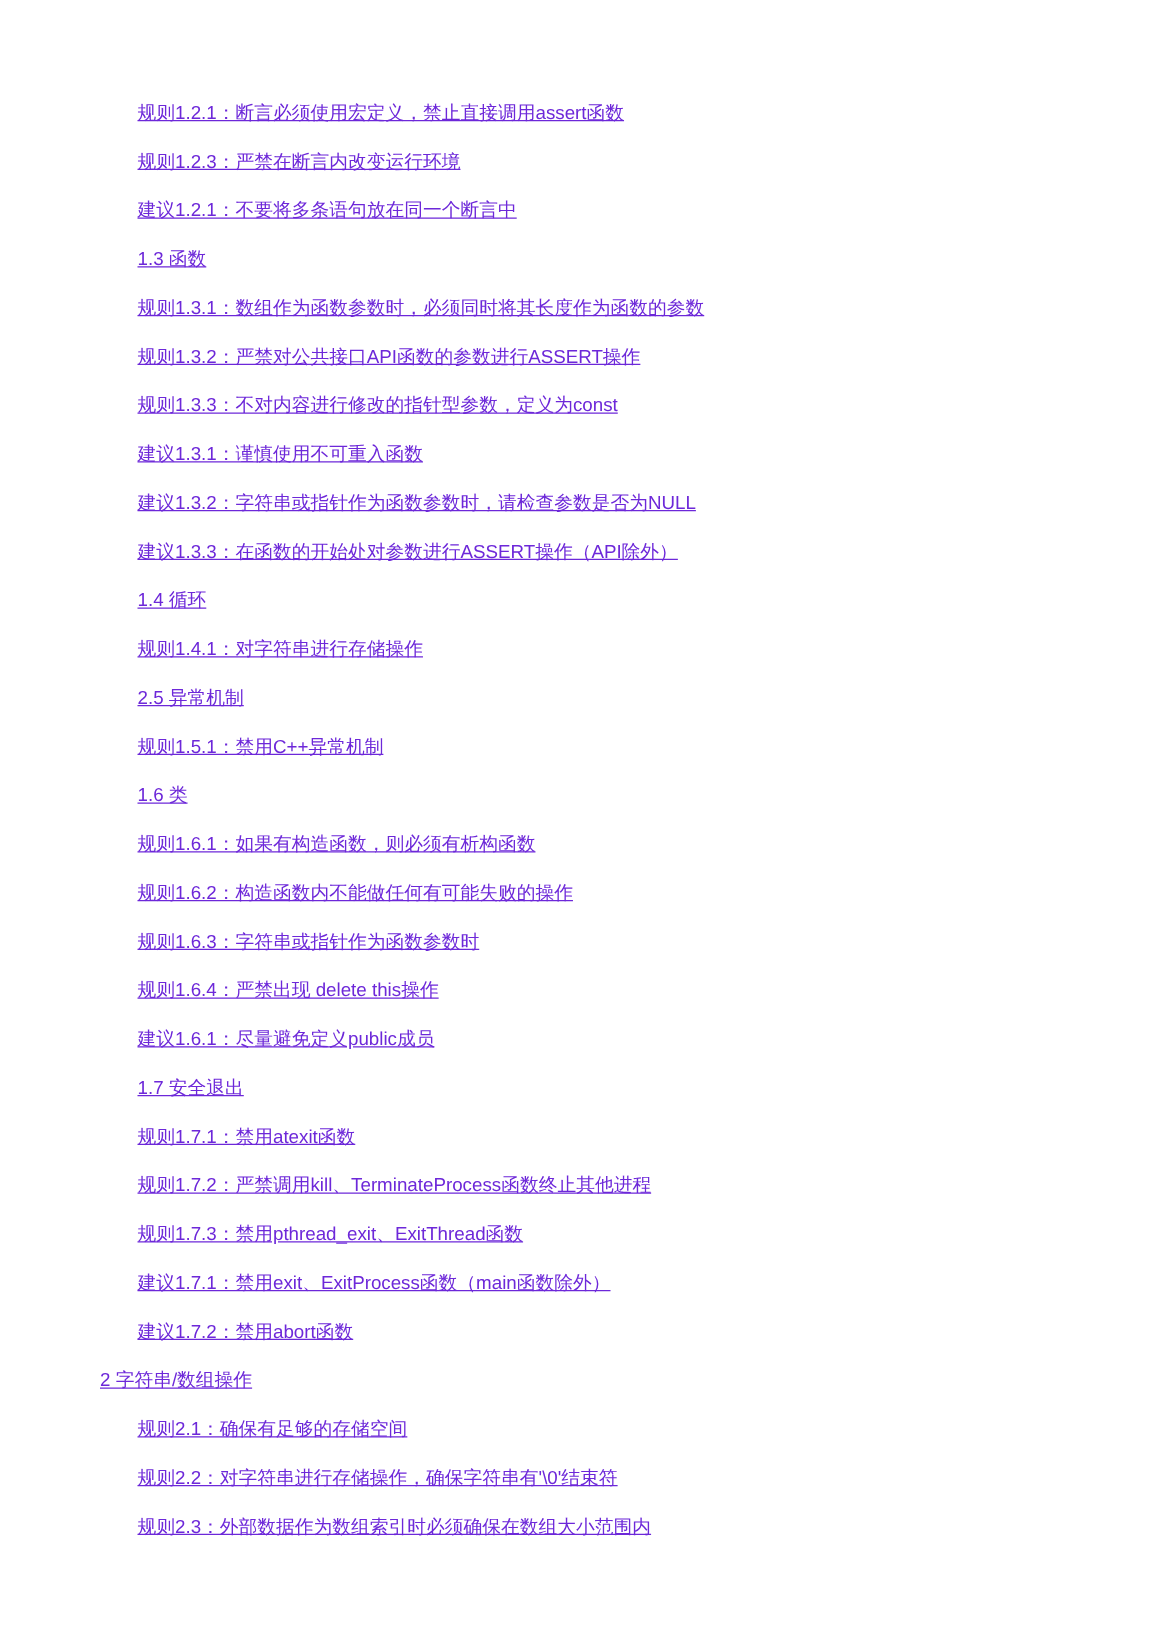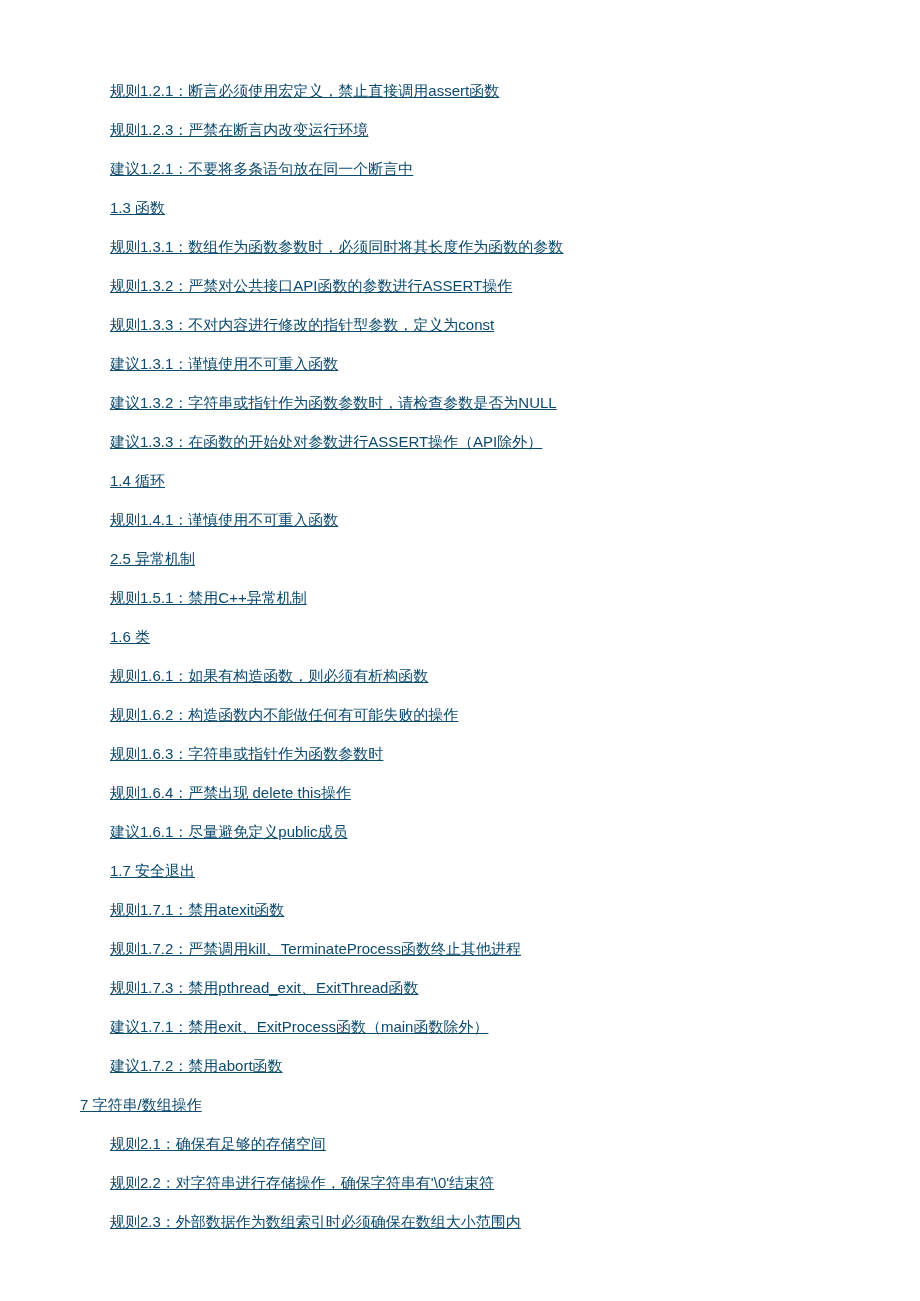--- a/index.html
+++ b/index.html
@@ -20,52 +20,52 @@
     padding-left: 80px;
     padding-right: 40px;
   }
   .lvl-1 { margin-left: 0px; }
   .lvl-2 { margin-left: 30px; }
   .lvl-3 { margin-left: 30px; }
   .entry {
     margin-bottom: 18px;
   }
   a.link {
-    color: #0c4a6e;
+    color: #6d28d9;
     text-decoration: underline;
     cursor: pointer;
   }
 </style>
 </head>
 <body>
 
 <div class="toc" id="toc-root">
     <div class="entry lvl-3"><a class="link" href="#">规则1.2.1：断言必须使用宏定义，禁止直接调用assert函数</a></div>
     <div class="entry lvl-3"><a class="link" href="#">规则1.2.3：严禁在断言内改变运行环境</a></div>
     <div class="entry lvl-3"><a class="link" href="#">建议1.2.1：不要将多条语句放在同一个断言中</a></div>
     <div class="entry lvl-2"><a class="link" href="#">1.3 函数</a></div>
     <div class="entry lvl-3"><a class="link" href="#">规则1.3.1：数组作为函数参数时，必须同时将其长度作为函数的参数</a></div>
     <div class="entry lvl-3"><a class="link" href="#">规则1.3.2：严禁对公共接口API函数的参数进行ASSERT操作</a></div>
     <div class="entry lvl-3"><a class="link" href="#">规则1.3.3：不对内容进行修改的指针型参数，定义为const</a></div>
     <div class="entry lvl-3"><a class="link" href="#">建议1.3.1：谨慎使用不可重入函数</a></div>
     <div class="entry lvl-3"><a class="link" href="#">建议1.3.2：字符串或指针作为函数参数时，请检查参数是否为NULL</a></div>
     <div class="entry lvl-3"><a class="link" href="#">建议1.3.3：在函数的开始处对参数进行ASSERT操作（API除外）</a></div>
     <div class="entry lvl-2"><a class="link" href="#">1.4 循环</a></div>
-    <div class="entry lvl-3"><a class="link" href="#">规则1.4.1：谨慎使用不可重入函数</a></div>
+    <div class="entry lvl-3"><a class="link" href="#">规则1.4.1：对字符串进行存储操作</a></div>
     <div class="entry lvl-2"><a class="link" href="#">2.5 异常机制</a></div>
     <div class="entry lvl-3"><a class="link" href="#">规则1.5.1：禁用C++异常机制</a></div>
     <div class="entry lvl-2"><a class="link" href="#">1.6 类</a></div>
     <div class="entry lvl-3"><a class="link" href="#">规则1.6.1：如果有构造函数，则必须有析构函数</a></div>
     <div class="entry lvl-3"><a class="link" href="#">规则1.6.2：构造函数内不能做任何有可能失败的操作</a></div>
     <div class="entry lvl-3"><a class="link" href="#">规则1.6.3：字符串或指针作为函数参数时</a></div>
     <div class="entry lvl-3"><a class="link" href="#">规则1.6.4：严禁出现 delete this操作</a></div>
     <div class="entry lvl-3"><a class="link" href="#">建议1.6.1：尽量避免定义public成员</a></div>
     <div class="entry lvl-2"><a class="link" href="#">1.7 安全退出</a></div>
     <div class="entry lvl-3"><a class="link" href="#">规则1.7.1：禁用atexit函数</a></div>
     <div class="entry lvl-3"><a class="link" href="#">规则1.7.2：严禁调用kill、TerminateProcess函数终止其他进程</a></div>
     <div class="entry lvl-3"><a class="link" href="#">规则1.7.3：禁用pthread_exit、ExitThread函数</a></div>
     <div class="entry lvl-3"><a class="link" href="#">建议1.7.1：禁用exit、ExitProcess函数（main函数除外）</a></div>
     <div class="entry lvl-3"><a class="link" href="#">建议1.7.2：禁用abort函数</a></div>
-    <div class="entry lvl-1"><a class="link" href="#">7 字符串/数组操作</a></div>
+    <div class="entry lvl-1"><a class="link" href="#">2 字符串/数组操作</a></div>
     <div class="entry lvl-3"><a class="link" href="#">规则2.1：确保有足够的存储空间</a></div>
     <div class="entry lvl-3"><a class="link" href="#">规则2.2：对字符串进行存储操作，确保字符串有'\0'结束符</a></div>
     <div class="entry lvl-3"><a class="link" href="#">规则2.3：外部数据作为数组索引时必须确保在数组大小范围内</a></div>
   </div>
 
 </body></html>

